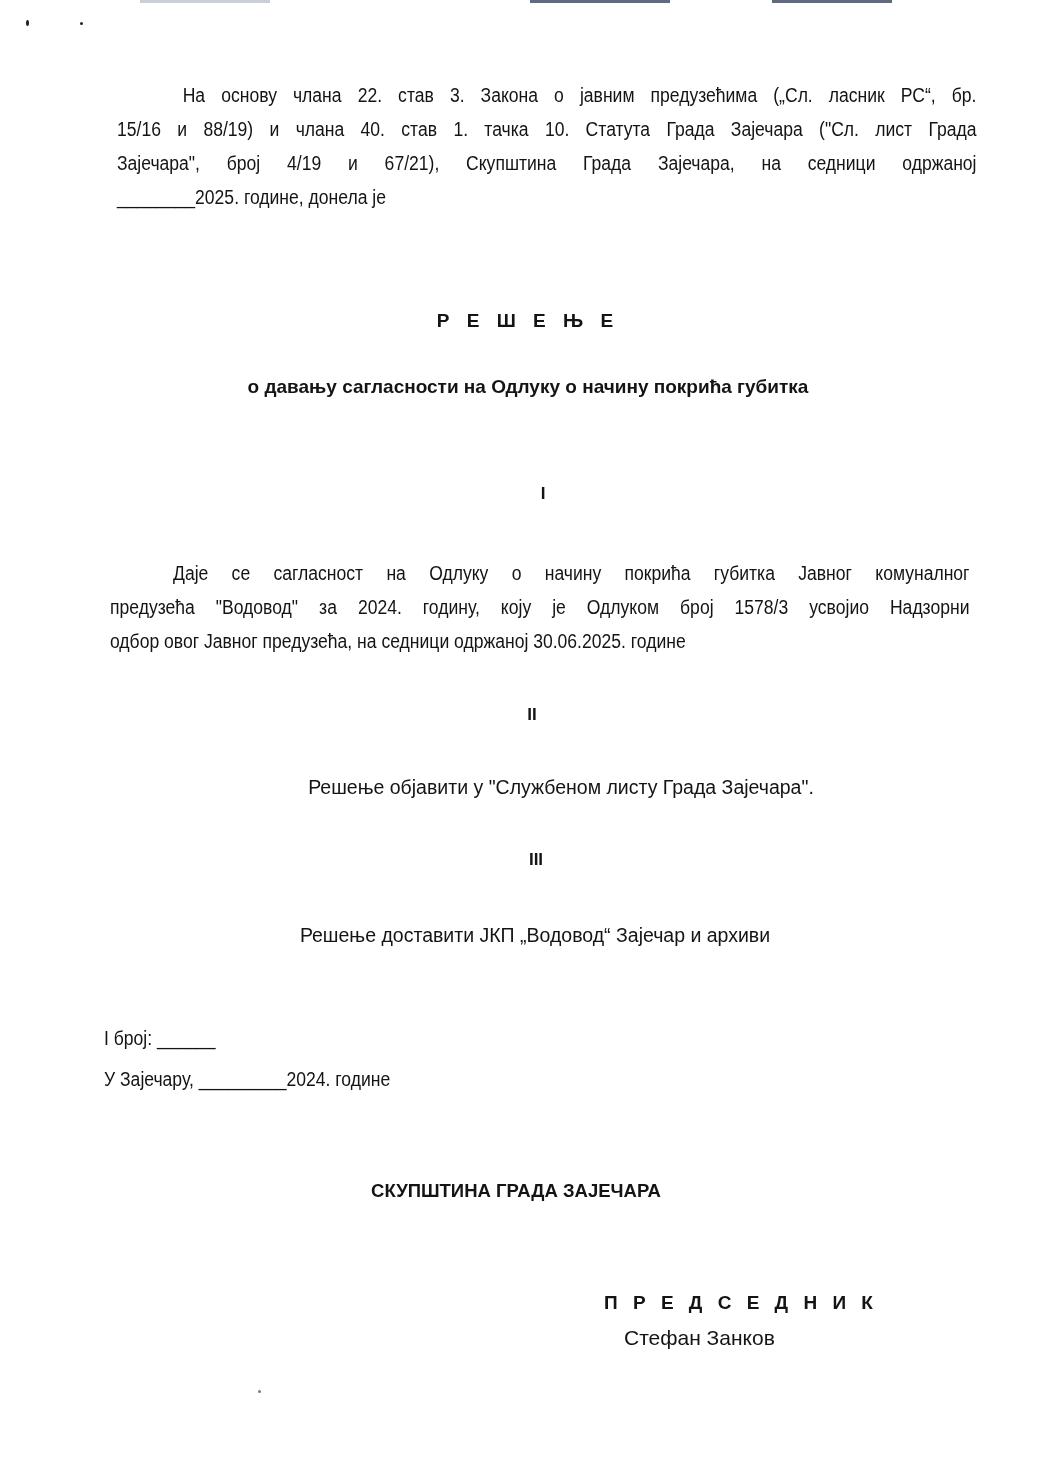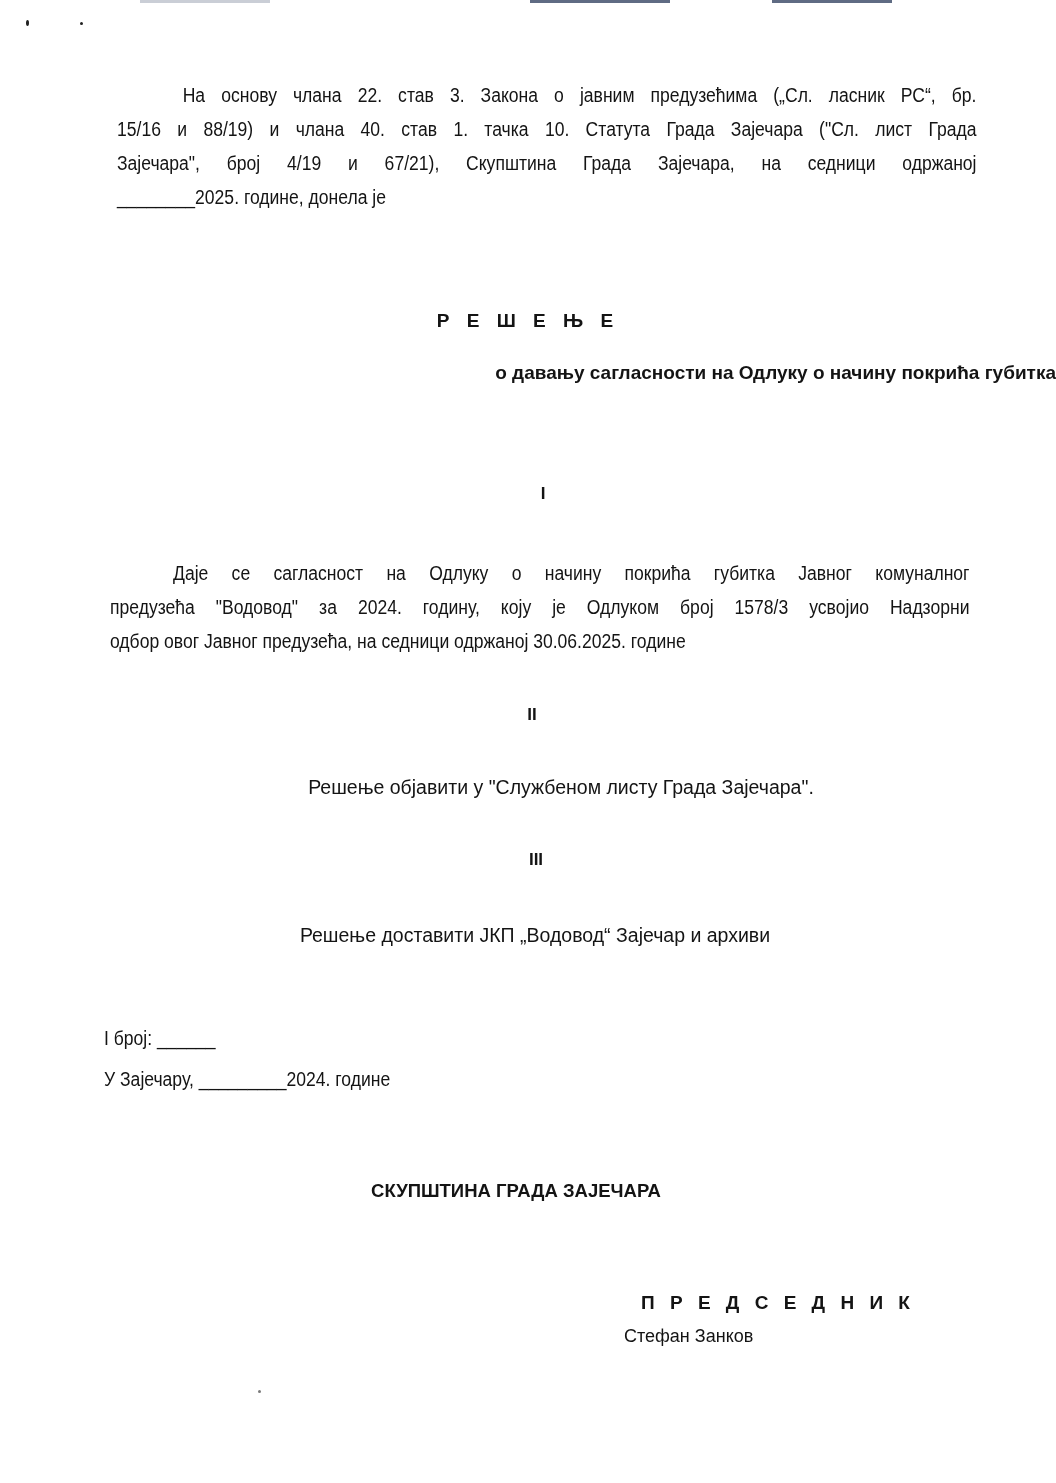--- a/index.html
+++ b/index.html
@@ -56,25 +56,24 @@
       text-align: center;
       font-size: 19.5px;
     }
     .title {
       top: 310px;
       font-weight: bold;
       letter-spacing: 6px;
       font-size: 19px;
     }
     .subtitle {
-      top: 360px;
+      top: 374px;
       font-weight: bold;
       line-height: 26px;
       font-size: 19px;
-      text-align: right;
     }
     .roman {
       font-weight: bold;
       font-size: 17px;
     }
     .r1 { top: 484px; left: 15px; }
     .r2 { top: 705px; left: 4px; }
     .r3 { top: 850px; left: 8px; }
     .article1 {
       left: 110px;
@@ -105,27 +104,26 @@
       font-size: 18.5px;
       left: -12px;
     }
     .president-title {
       position: absolute;
       left: 604px;
       top: 1292px;
       font-weight: bold;
       letter-spacing: 5px;
       font-size: 19px;
-      margin-left: 37px;
     }
     .president-name {
       position: absolute;
       left: 624px;
       top: 1326px;
-      font-size: 18px;
+      font-size: 21px;
     }
   </style>
 </head>
 <body>
 
 <div class="scan-top" style="left:140px;width:130px;opacity:0.25;"></div>
 <div class="scan-top" style="left:530px;width:140px;"></div>
 <div class="scan-top" style="left:772px;width:120px;"></div>
 <div class="speck" style="left:26px;top:20px;width:3px;height:6px;"></div>
 <div class="speck" style="left:80px;top:22px;width:3px;height:3px;"></div>

